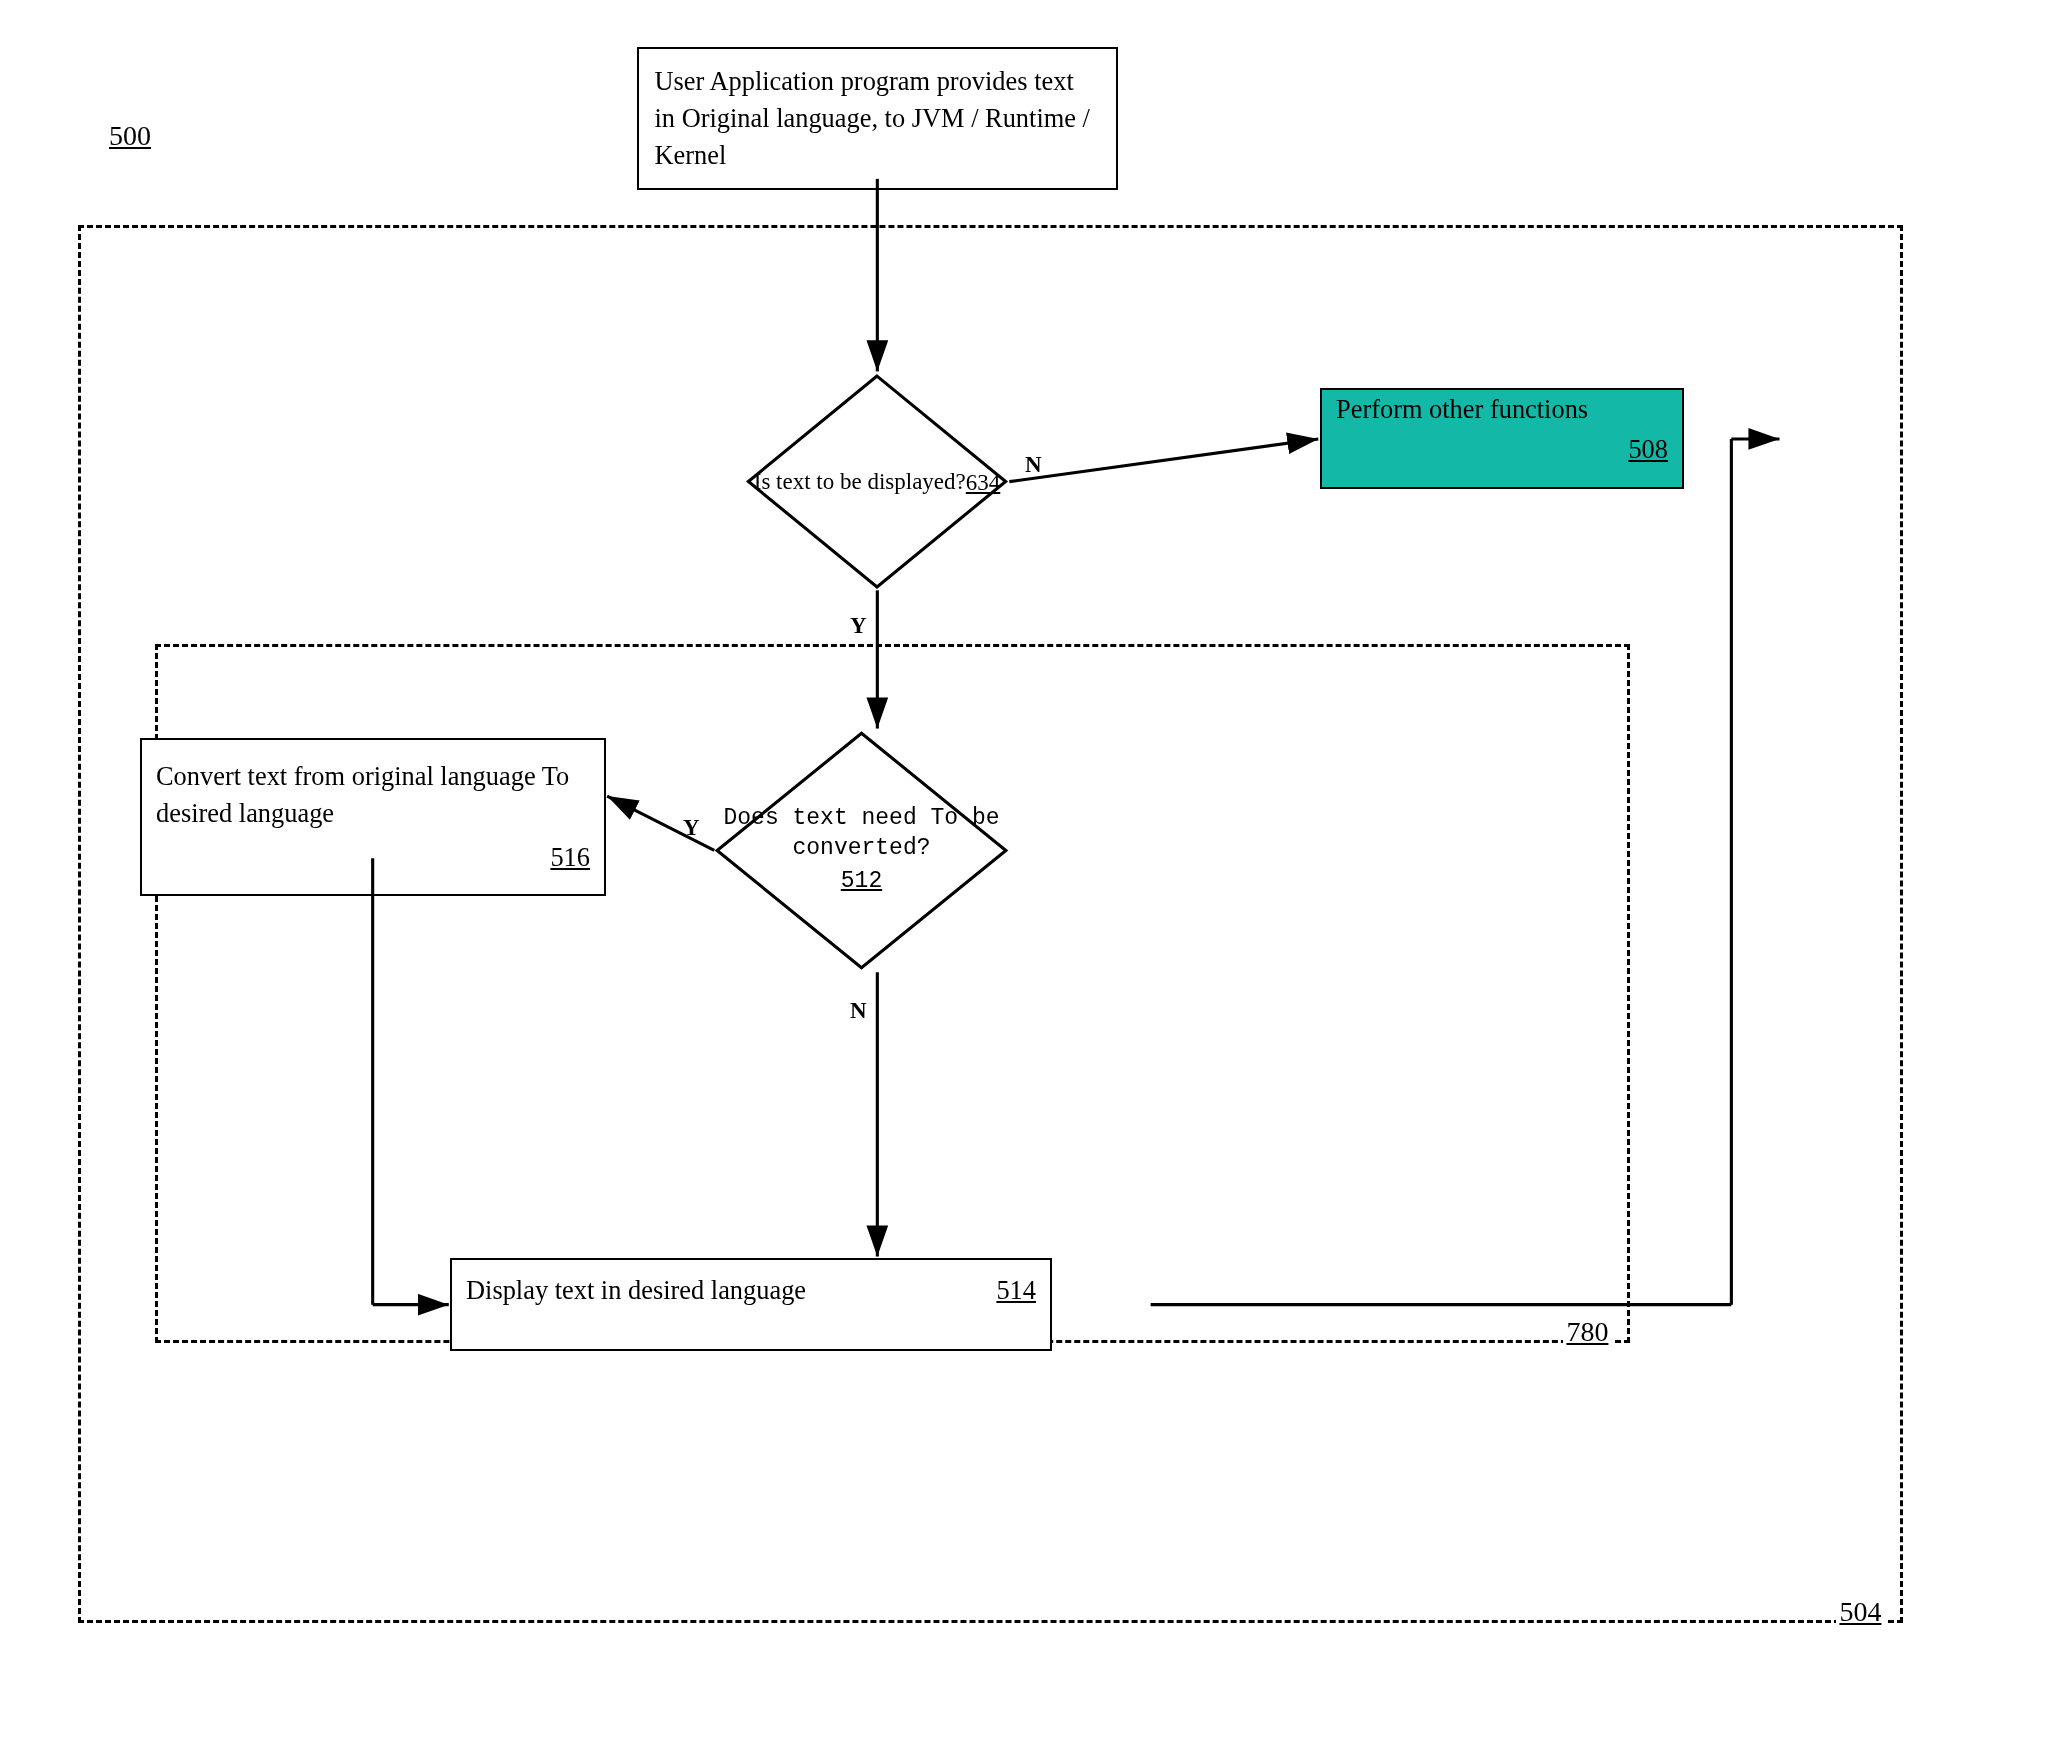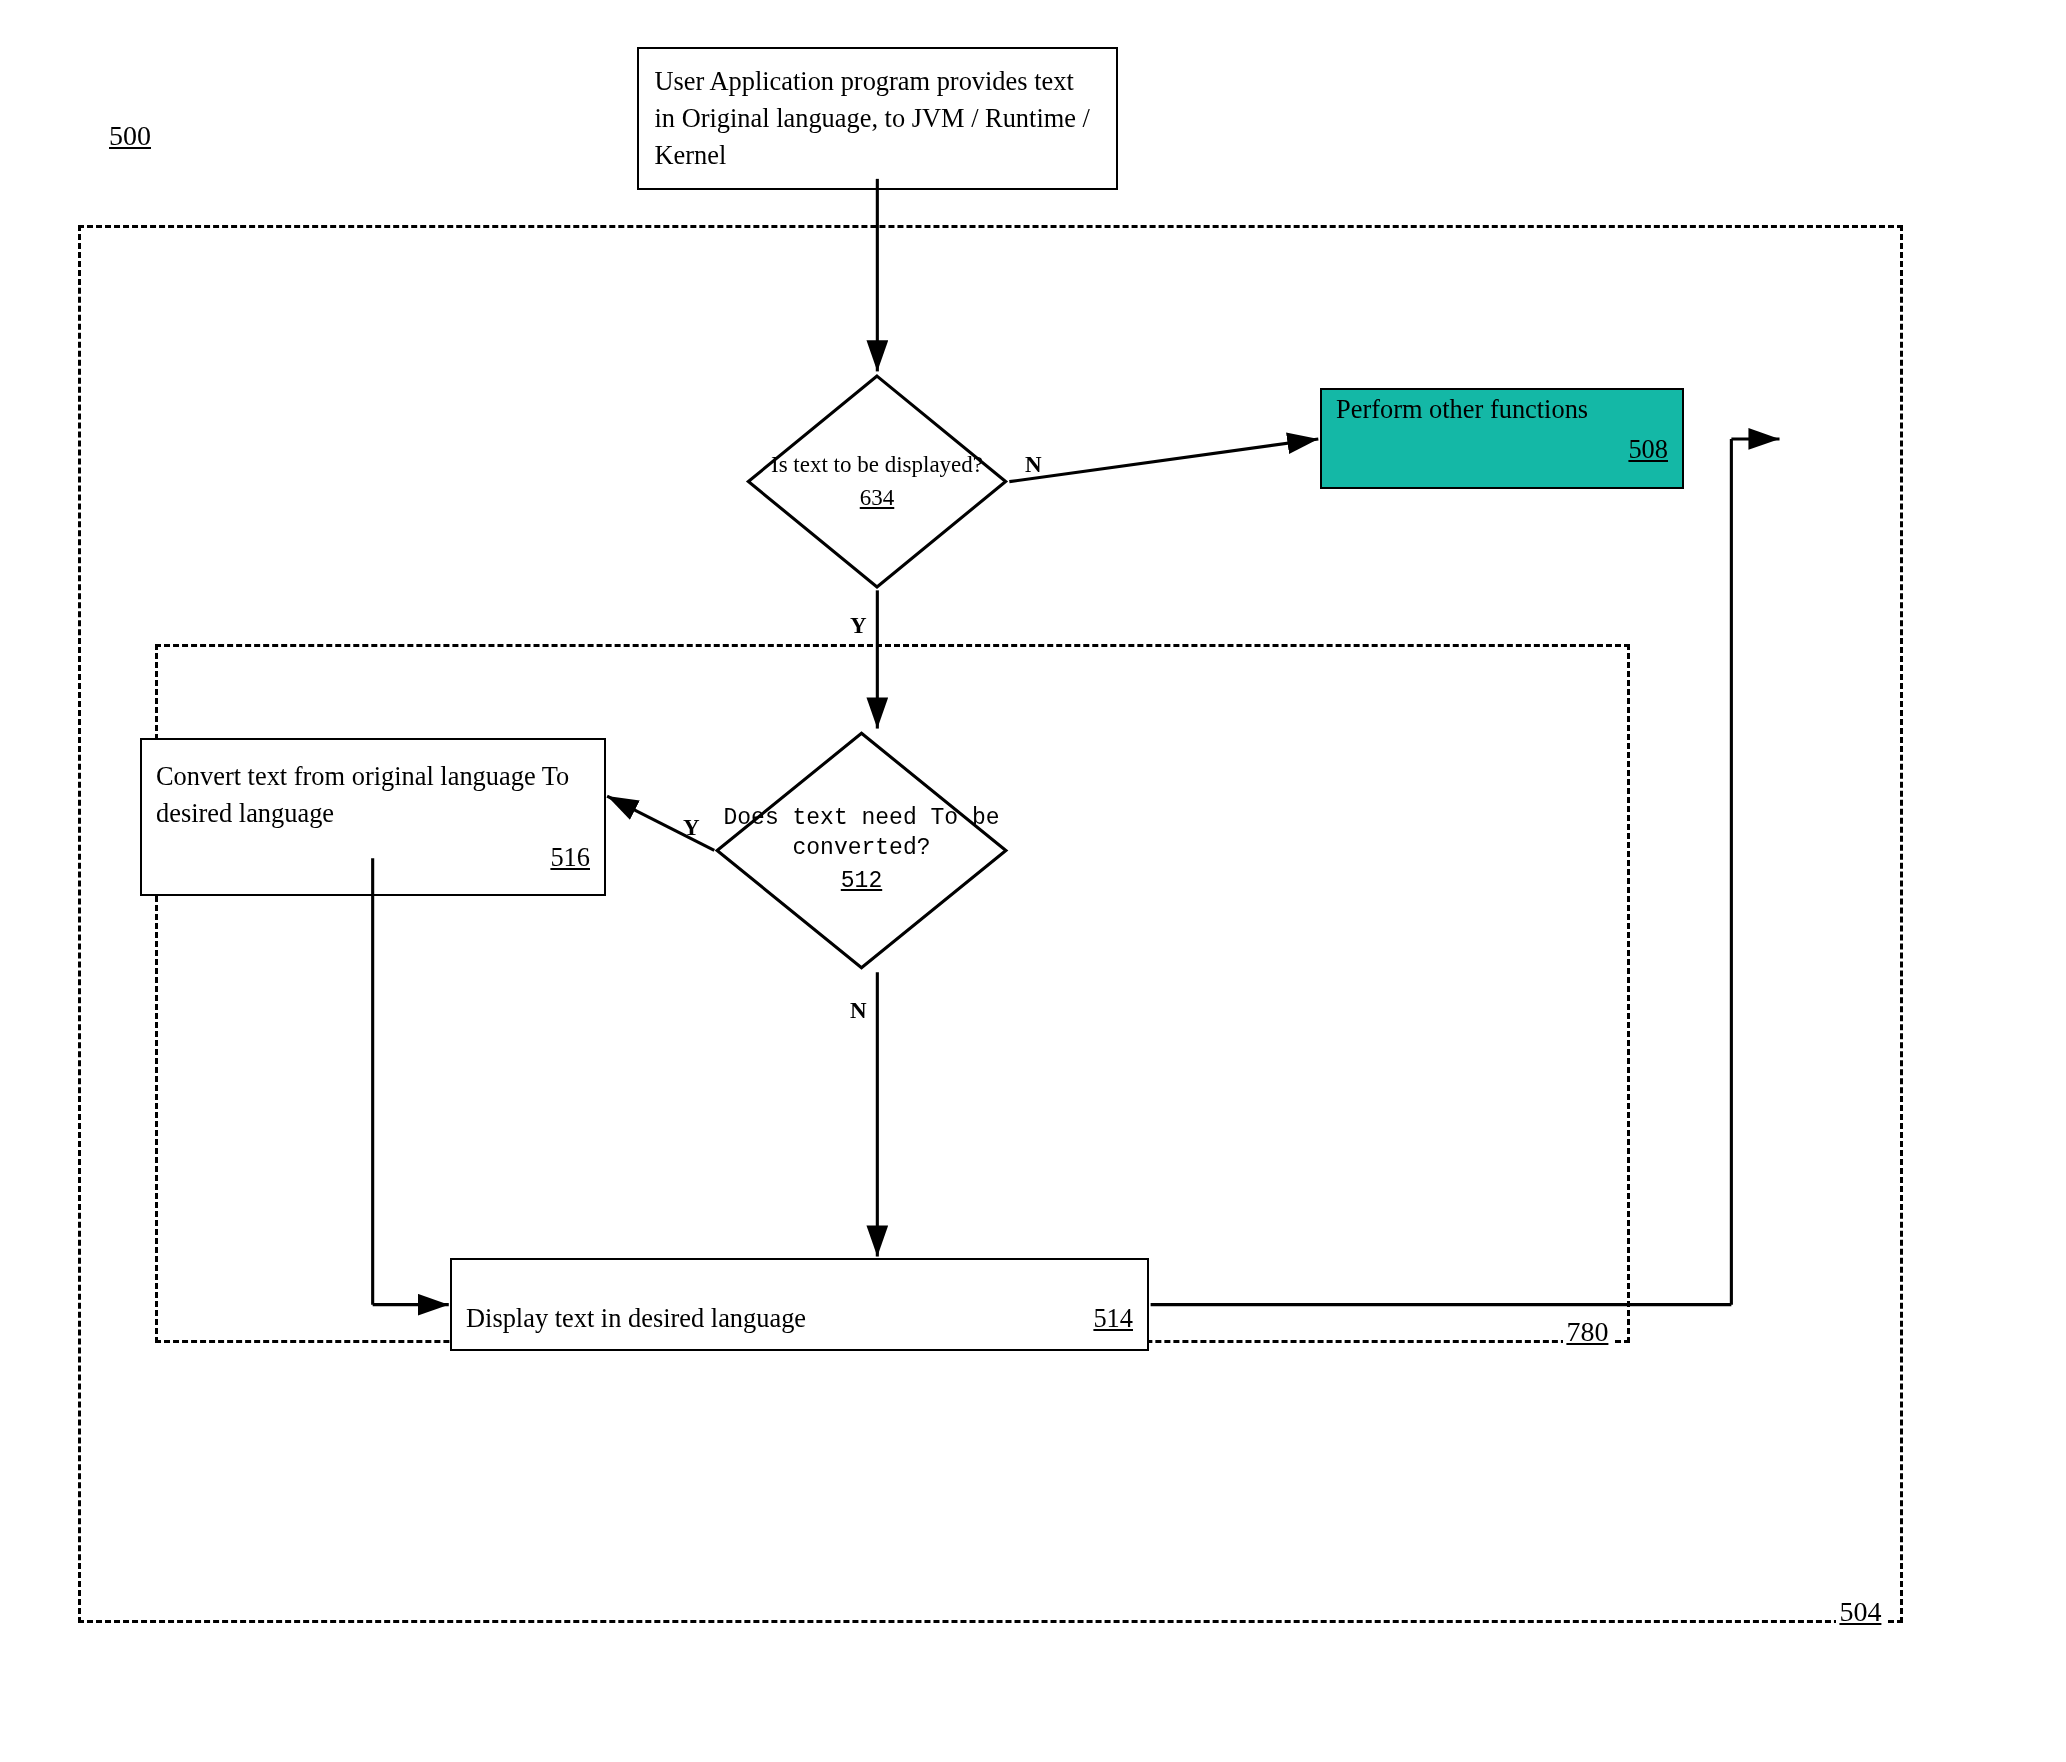--- a/index.html
+++ b/index.html
@@ -92,21 +92,21 @@
       width: 100%;
       height: 100%;
     }
     .diamond-506-text {
       position: absolute;
       top: 373px;
       left: 745px;
       width: 264px;
       height: 217px;
       display: flex;
-      flex-direction: column;
+      flex-direction: row;
       align-items: center;
       justify-content: center;
       font-size: 23px;
       text-align: center;
       line-height: 1.3;
       pointer-events: none;
     }
     .diamond-506-text .ref {
       font-size: 23px;
       text-decoration: underline;
@@ -207,29 +207,29 @@
       font-size: 26.4px;
       text-decoration: underline;
       margin-top: 7px;
     }
 
     
     .box-514 {
       position: absolute;
       top: 1258px;
       left: 450px;
-      width: 699px;
+      width: 602px;
       min-height: 93px;
       border: 2.3px solid #000;
       padding: 12.4px 14px;
       font-size: 26.4px;
       line-height: 1.4;
       background: #fff;
       display: flex;
-      align-items: flex-end;
+      align-items: flex-start;
       justify-content: space-between;
     }
     .box-514 .ref {
       font-size: 26.4px;
       text-decoration: underline;
       margin-left: 15.5px;
       white-space: nowrap;
     }
 
     

